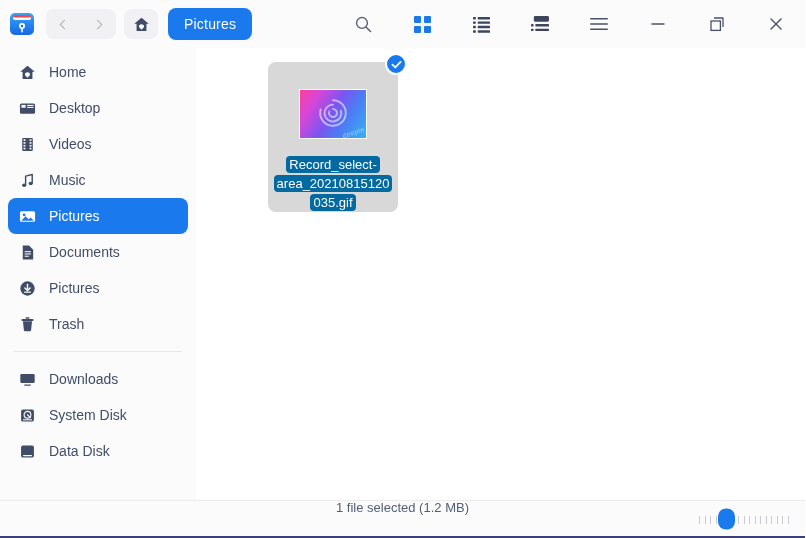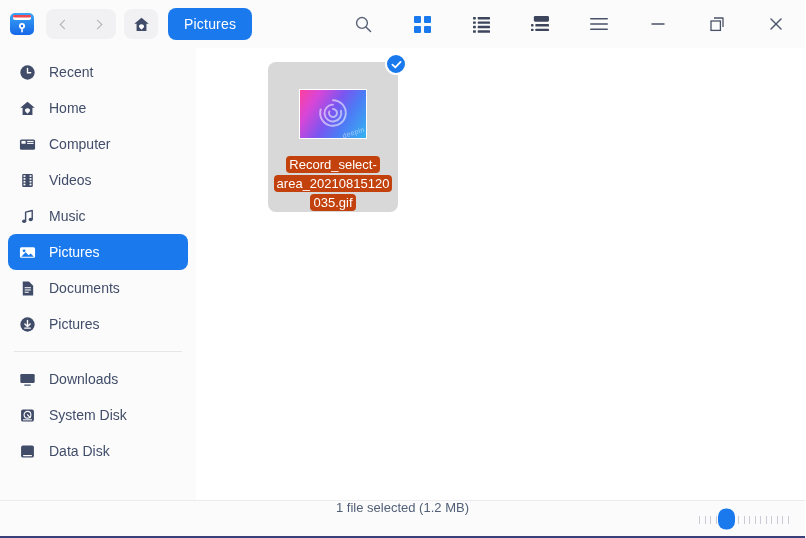--- a/index.html
+++ b/index.html
@@ -81,21 +81,21 @@
     width: 68px; height: 50px;
     background: linear-gradient(122deg, #ff3f9e 0%, #d746d8 22%, #7a56f0 48%, #4d7bf5 68%, #34b4f0 100%);
     border: 1px solid #ffffff; position: relative; overflow: hidden;
   }
   .spiral { position:absolute; left: 50%; top: 48%; transform: translate(-50%,-50%); opacity:.55; }
   .wmark { position:absolute; right: 1px; bottom: 2px; font-size: 7px; color: rgba(255,255,255,.5);
            transform: rotate(-18deg); font-family: "Liberation Sans", sans-serif; letter-spacing:.3px; }
   .fname { font-size: 13px; text-align: center; line-height: 19px; width: 100%; padding: 0 2px; }
   .fname.plain { color: #414d68; margin-top: 6px; }
   .fname.sel-label { color: #fff; margin-top: 4px; }
-  .fname.sel-label span { background: #c2410c; border-radius: 4px; padding: 1px 3px;
+  .fname.sel-label span { background: #0369a1; border-radius: 4px; padding: 1px 3px;
                           box-decoration-break: clone; -webkit-box-decoration-break: clone; }
   .checkbadge {
     position: absolute; top: -9px; right: -9px;
     width: 22px; height: 22px; border-radius: 50%;
     background: #1a7aed; border: 2px solid #fff;
     display: flex; align-items: center; justify-content: center;
   }
 
   
   .statusbar {
@@ -225,50 +225,41 @@
         </svg>
       </div>
 
     </div>
   </div>
 
   <div class="body">
 
     <div class="sidebar">
 
-      <div class="side-item">
-        <span class="ic">
-          <svg width="17" height="17" viewBox="0 0 18 18">
-              <circle cx="9" cy="9" r="7.6" fill="#414d68"></circle>
-              <path d="M9 4.6 v4.6 h3.4" fill="none" stroke="#fbfbfb" stroke-width="1.5" stroke-linecap="round"></path>
-            </svg>
-        </span>
-        <span class="lbl">Recent</span>
-      </div>
 
       <div class="side-item">
         <span class="ic">
           <svg width="17" height="17" viewBox="0 0 20 20">
               <path d="M10 2 L18.5 9.2 H15.8 V17.5 H4.2 V9.2 H1.5 Z" fill="#414d68"></path>
               <path d="M10 9.6 c1.9 0 3 1.2 3 2.6 c0 1.7 -1.6 2.6 -3 4.1 c-1.4 -1.5 -3 -2.4 -3 -4.1 c0 -1.4 1.1 -2.6 3 -2.6 z" fill="#fbfbfb"></path>
             </svg>
         </span>
         <span class="lbl">Home</span>
       </div>
 
       <div class="side-item">
         <span class="ic">
           <svg width="17" height="17" viewBox="0 0 18 18">
               <rect x="1" y="3.6" width="16" height="11" rx="1.6" fill="#414d68"></rect>
               <rect x="2.6" y="5.2" width="4.4" height="3" fill="#fbfbfb"></rect>
               <rect x="8.6" y="5.2" width="6.8" height="1.3" fill="#fbfbfb"></rect>
               <rect x="8.6" y="7.4" width="6.8" height="1" fill="#fbfbfb"></rect>
             </svg>
         </span>
-        <span class="lbl">Computer</span>
+        <span class="lbl">Desktop</span>
       </div>
 
       <div class="side-item">
         <span class="ic">
           <svg width="17" height="17" viewBox="0 0 18 18">
               <rect x="3.4" y="2" width="11.2" height="14" rx="1.2" fill="#414d68"></rect>
               <rect x="4.8" y="3.4" width="2" height="1.8" fill="#fbfbfb"></rect>
               <rect x="4.8" y="6.4" width="2" height="1.8" fill="#fbfbfb"></rect>
               <rect x="4.8" y="9.4" width="2" height="1.8" fill="#fbfbfb"></rect>
               <rect x="4.8" y="12.4" width="2" height="1.8" fill="#fbfbfb"></rect>
@@ -319,20 +310,30 @@
         <span class="ic">
           <svg width="17" height="17" viewBox="0 0 18 18">
               <circle cx="9" cy="9" r="7.6" fill="#414d68"></circle>
               <path d="M9 4.8 v6 M6.2 8.4 L9 11.2 L11.8 8.4" fill="none" stroke="#fbfbfb" stroke-width="1.5" stroke-linecap="round" stroke-linejoin="round"></path>
               <rect x="5.4" y="12.2" width="7.2" height="1.3" rx=".6" fill="#fbfbfb"></rect>
             </svg>
         </span>
         <span class="lbl">Pictures</span>
       </div>
 
+      <div class="side-item">
+        <span class="ic">
+          <svg width="17" height="17" viewBox="0 0 18 18">
+              <rect x="2.6" y="3.2" width="12.8" height="2" rx="1" fill="#414d68"></rect>
+              <path d="M4.2 5.6 h9.6 l-1 9.4 a1.4 1.4 0 0 1 -1.4 1.2 h-4.8 a1.4 1.4 0 0 1 -1.4 -1.2 Z" fill="#414d68"></path>
+              <rect x="6.8" y="1.4" width="4.4" height="1.6" rx=".8" fill="#414d68"></rect>
+            </svg>
+        </span>
+        <span class="lbl">Trash</span>
+      </div>
 
       <div class="side-divider"></div>
 
       <div class="side-item">
         <span class="ic">
           <svg width="17" height="17" viewBox="0 0 18 18">
               <rect x="1.4" y="3.2" width="15.2" height="9.6" rx="1.4" fill="#414d68"></rect>
               <rect x="5.4" y="14.2" width="7.2" height="1.4" rx=".7" fill="#414d68"></rect>
             </svg>
         </span>

